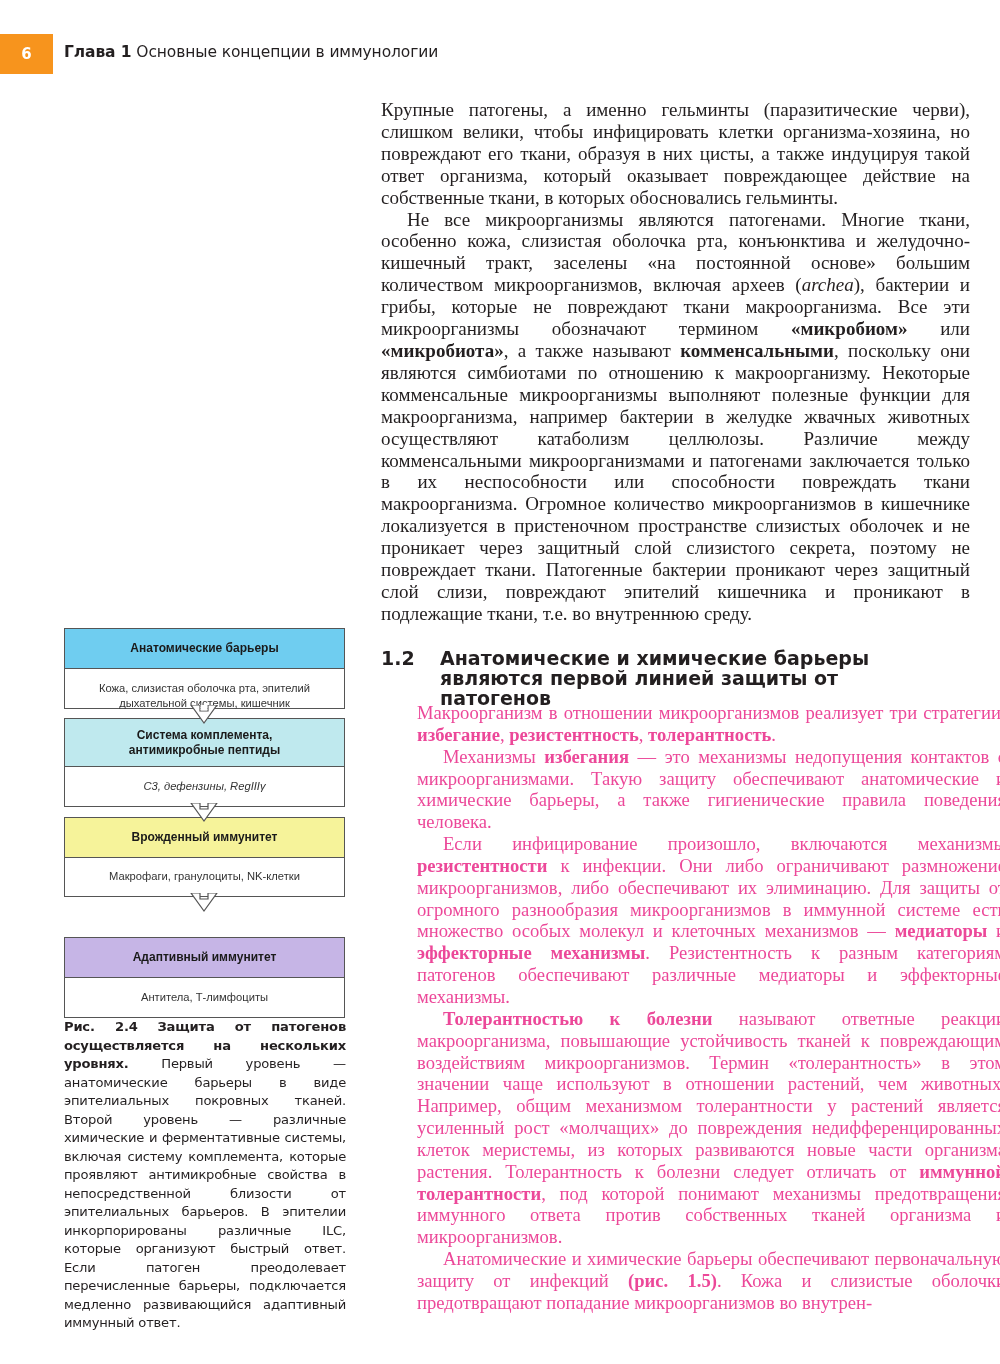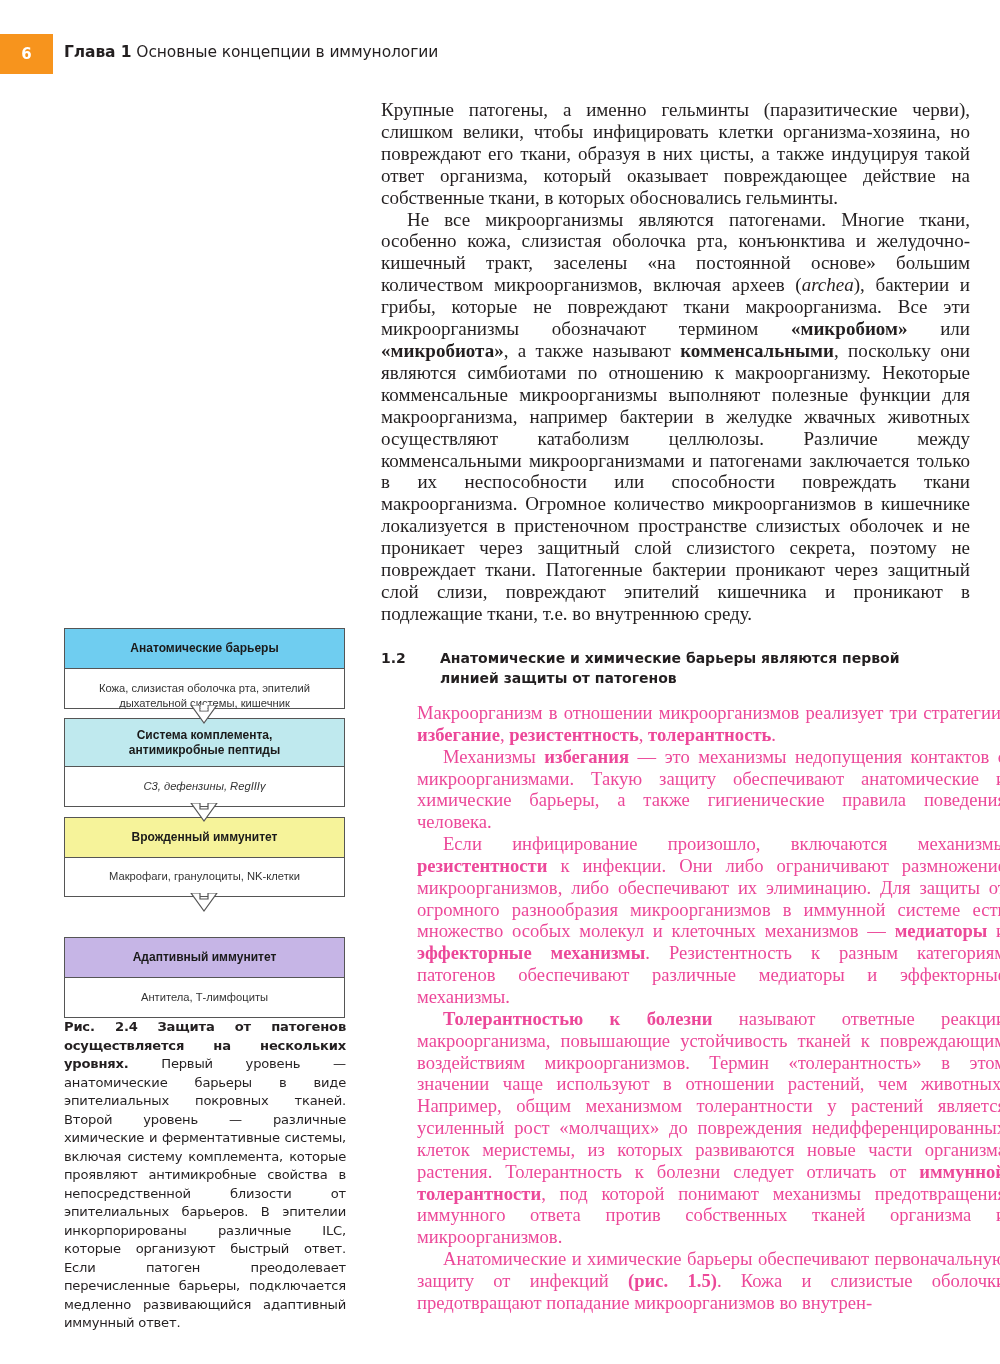--- a/index.html
+++ b/index.html
@@ -24,21 +24,21 @@
     font-family: "Liberation Serif", serif; font-size: 19px; line-height: 21.9px;
     text-align: justify; color: #231f20;
   }
   .main-col p { text-indent: 26px; }
   .main-col p.noindent { text-indent: 0; }
   .main-col b { font-weight: bold; }
   .main-col i { font-style: italic; }
 
   .section-head {
     position: absolute; left: 381px; top: 648px; width: 560px;
-    font-family: "DejaVu Sans", sans-serif; font-weight: bold; font-size: 14px;
+    font-family: "DejaVu Sans", sans-serif; font-weight: bold; font-size: 19px;
     line-height: 20px; display: flex; color: #231f20;
   }
   .section-head .num { width: 59px; flex: none; }
   .section-head .title { flex: 1; }
 
   .main-col2 {
     position: absolute; left: 381px; top: 702px; width: 589px;
     font-family: "Liberation Serif", serif; font-size: 18.6px; line-height: 21.85px;
     text-align: justify; color: #ec4899; margin-left: 36px;
   }

